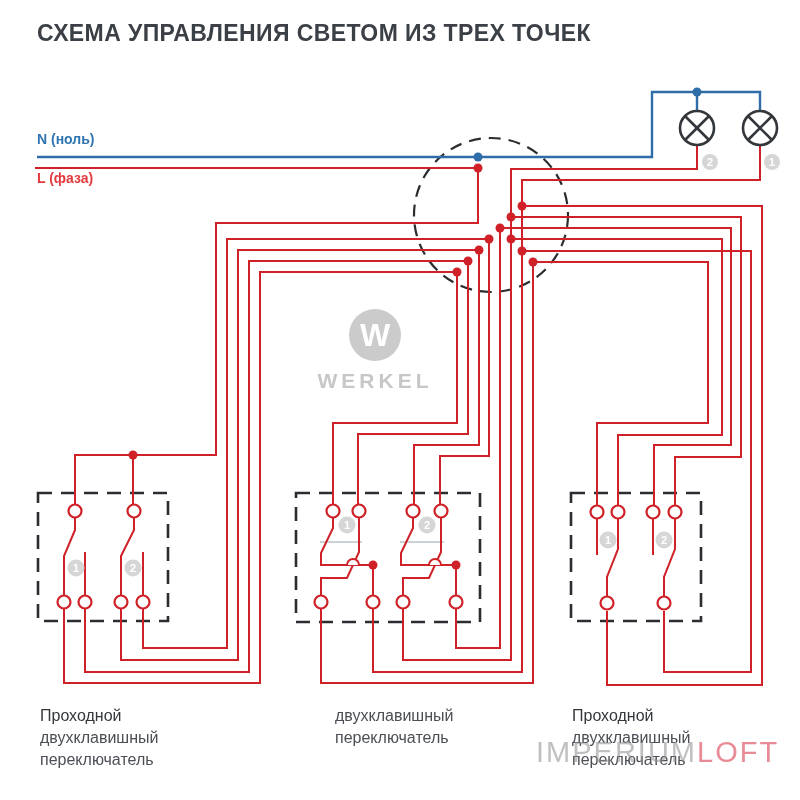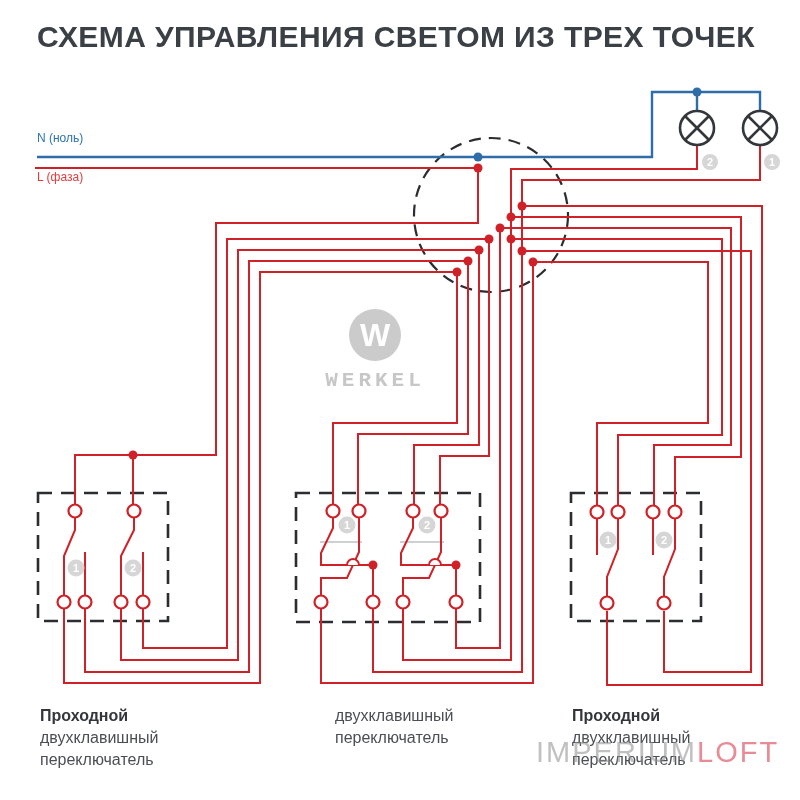--- a/index.html
+++ b/index.html
@@ -1,30 +1,30 @@
 <!DOCTYPE html>
 <html><head>
 <meta charset="utf-8">
 <style>
   html,body{margin:0;padding:0;background:#fff;}
   #stage{position:relative;width:800px;height:800px;background:#ffffff;overflow:hidden;
          font-family:"Liberation Sans", sans-serif;}
-  #page-title{position:absolute;left:37px;top:20px;font-size:30px;font-weight:600;
+  #page-title{position:absolute;left:37px;top:20px;font-size:23px;font-weight:600;
               color:#3b4046;letter-spacing:.4px;white-space:nowrap;}
-  .wire-label{position:absolute;font-size:12px;font-weight:400;white-space:nowrap;}
+  .wire-label{position:absolute;font-size:14px;font-weight:700;white-space:nowrap;}
   #n-label{left:37px;top:131px;color:#2d74b0;}
   #l-label{left:37px;top:170px;color:#e23b3e;}
   #diagram-svg{position:absolute;left:0;top:0;}
   .caption{position:absolute;top:705px;font-size:16px;line-height:22px;color:#4b4f55;}
-  .caption .cap-bold{font-weight:700;color:#33373c;}
+  .caption .cap-bold{font-weight:400;color:#33373c;}
   #logo-circle{position:absolute;left:349px;top:309px;width:52px;height:52px;border-radius:50%;
                background:#cbcbcb;display:flex;align-items:center;justify-content:center;
                color:#ffffff;font-size:32px;font-weight:700;}
   #logo-text{position:absolute;left:295px;top:369px;width:160px;text-align:center;
-             font-size:21px;font-weight:700;color:#c7c7c7;letter-spacing:4px;font-family:Liberation Mono, monospace;}
+             font-size:21px;font-weight:700;color:#c7c7c7;letter-spacing:4px;}
   #watermark{position:absolute;left:536px;top:736px;font-size:29px;letter-spacing:2px;
              white-space:nowrap;pointer-events:none;}
   #watermark .wm-gray{color:rgba(140,140,140,.55);}
   #watermark .wm-red{color:rgba(224,90,105,.7);}
   svg text{font-family:"Liberation Sans", sans-serif;}
 </style>
 </head>
 <body>
 
 <div id="stage">

